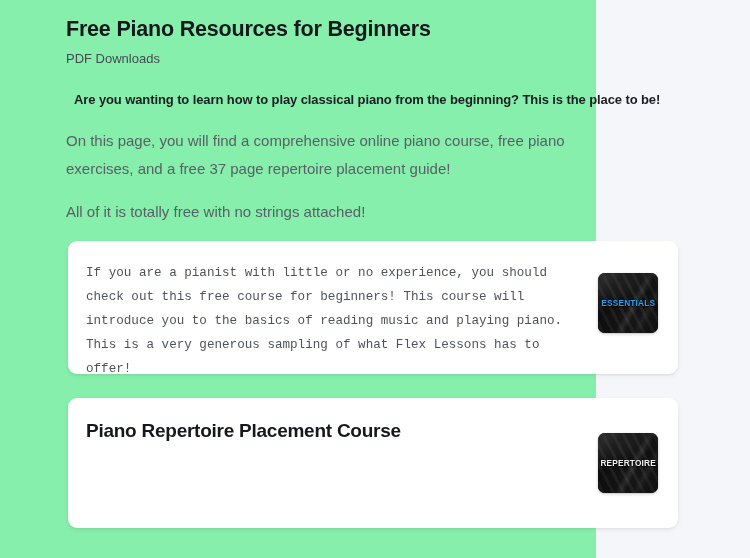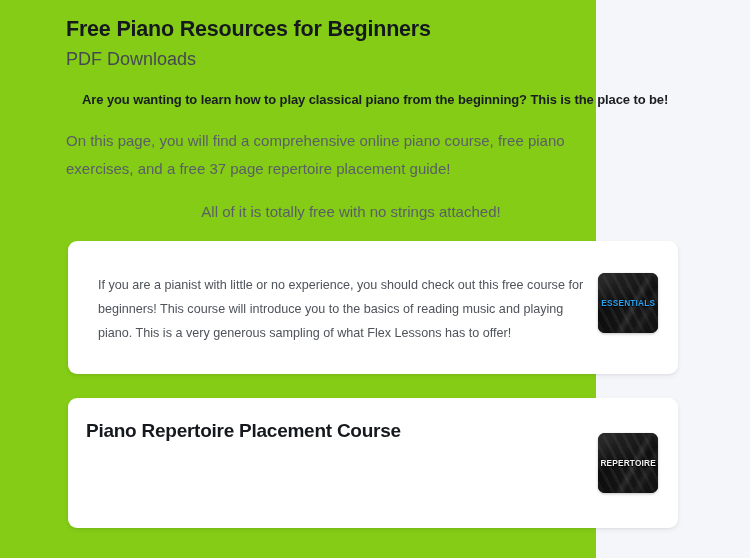--- a/index.html
+++ b/index.html
@@ -12,62 +12,61 @@
     background: #f5f6fa;
     font-family: "Liberation Sans", sans-serif;
     overflow: hidden;
     -webkit-font-smoothing: antialiased;
   }
 
   .page {
     position: relative;
     width: 596px;
     height: 558px;
-    background: #84cc16;
+    background: #86efac;
   }
 
   
   .intro {
     position: absolute;
     left: 66px;
     top: 14px;
     width: 620px;
   }
   .page-title {
     font-size: 21.5px;
     font-weight: bold;
     color: #15181d;
     letter-spacing: -0.2px;
     line-height: 30px;
     margin: 0;
   }
   .page-subtitle {
-    font-size: 18px;
+    font-size: 13px;
     color: #454a52;
     line-height: 20px;
     margin: 5px 0 0 0;
   }
   .lead-line {
     font-size: 13px;
     font-weight: bold;
     color: #1a1d22;
     line-height: 20px;
-    margin: 21px 0 0 16px;
+    margin: 21px 0 0 8px;
     letter-spacing: -0.1px;
   }
   .intro-para {
     font-size: 15px;
     color: #5a5f66;
     line-height: 28px;
     margin: 17px 0 0 0;
     max-width: 570px;
   }
   .intro-para.second {
     margin-top: 15px;
-    text-align: center;
   }
 
   
   .card {
     position: absolute;
     left: 68px;
     width: 610px;
     background: #ffffff;
     border-radius: 9px;
     box-shadow: 0 2px 5px rgba(40,45,60,0.07), 0 1px 2px rgba(40,45,60,0.05);
@@ -87,22 +86,23 @@
     font-weight: bold;
     color: #15181d;
     letter-spacing: -0.25px;
     line-height: 26px;
     margin: 0 0 6px 0;
   }
   .card-body {
     font-size: 12.6px;
     color: #4e535b;
     line-height: 24px;
-    margin: 12px;
+    margin: 0;
     width: 495px;
+    font-family: Liberation Mono, monospace;
   }
 
   
   .thumb {
     position: absolute;
     width: 60px;
     height: 60px;
     border-radius: 7px;
     overflow: hidden;
     background: #151515;

